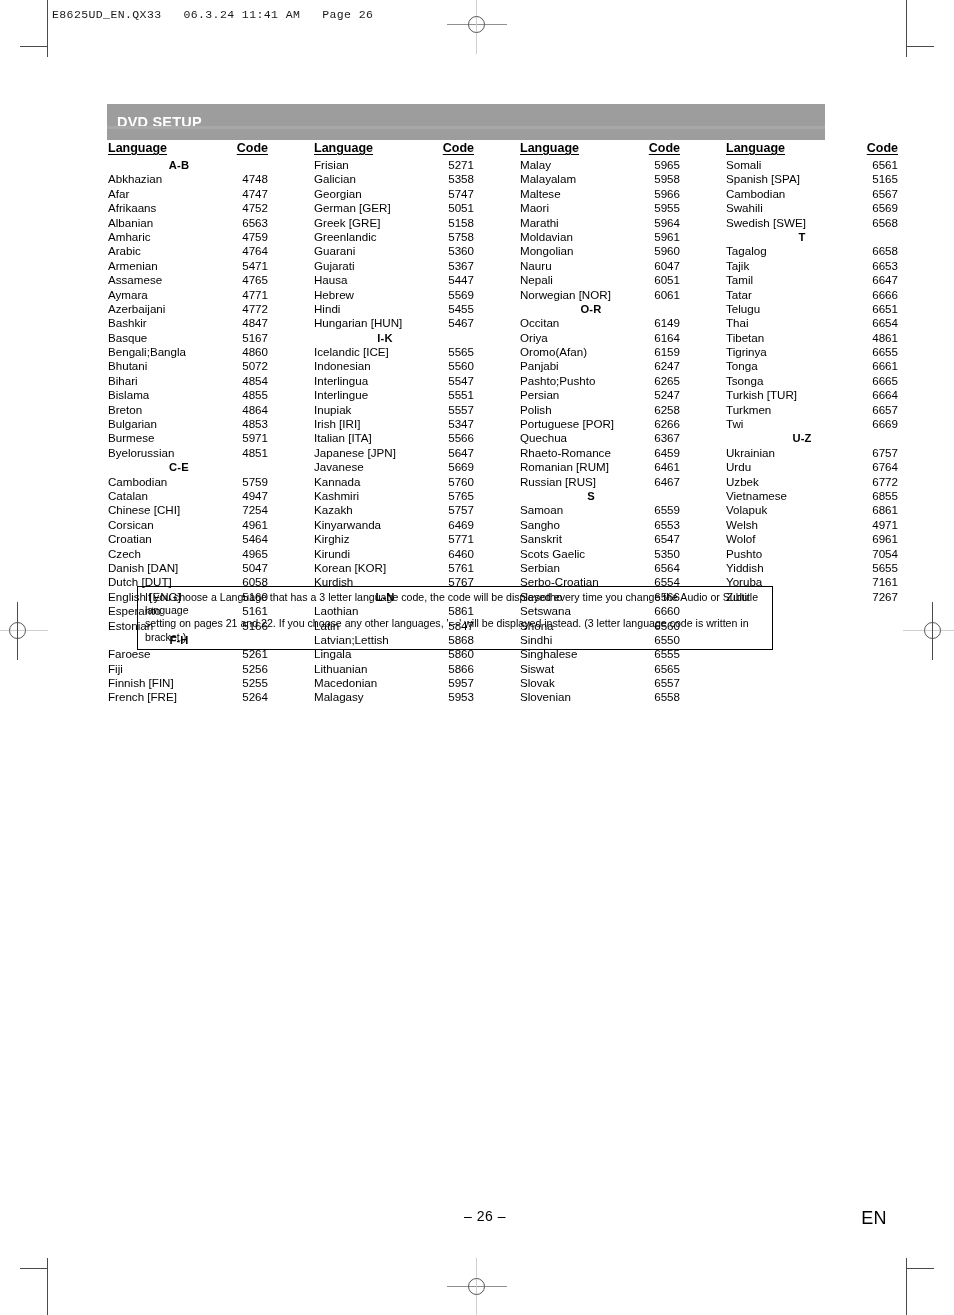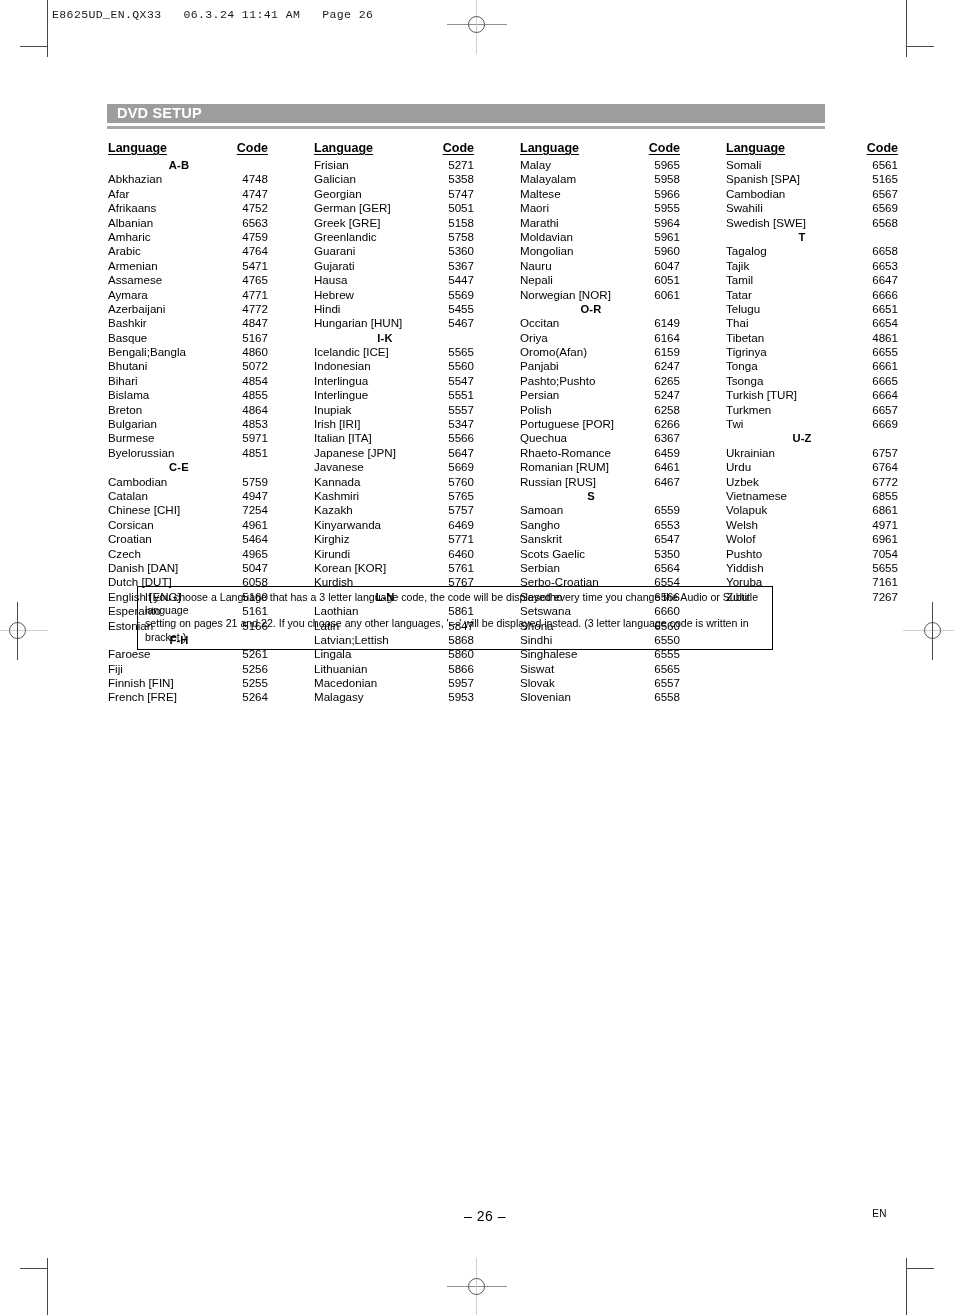--- a/index.html
+++ b/index.html
@@ -70,21 +70,21 @@
     color: #1a1a1a;
     white-space: pre;
   }
 
   
   .section-bar {
     position: absolute;
     left: 107px;
     top: 104px;
     width: 718px;
-    height: 19px;
+    height: 36px;
     background: #9d9d9d;
     display: flex;
     align-items: center;
   }
   .section-bar .title {
     color: #ffffff;
     font-size: 14.5px;
     font-weight: bold;
     letter-spacing: 0.2px;
     padding-left: 10px;
@@ -174,21 +174,21 @@
     right: 0;
     top: 1208px;
     text-align: center;
     font-size: 14px;
     letter-spacing: 0.5px;
   }
   .page-lang {
     position: absolute;
     right: 67px;
     top: 1208px;
-    font-size: 10px;
+    font-size: 18px;
     font-weight: normal;
     letter-spacing: 0.4px;
   }
 </style>
 </head>
 <body>
 
 <div class="crop-rule-v" style="left:47px; top:0px; height:57px;"></div>
 <div class="crop-rule-h" style="left:20px; top:46px; width:28px;"></div>
 

